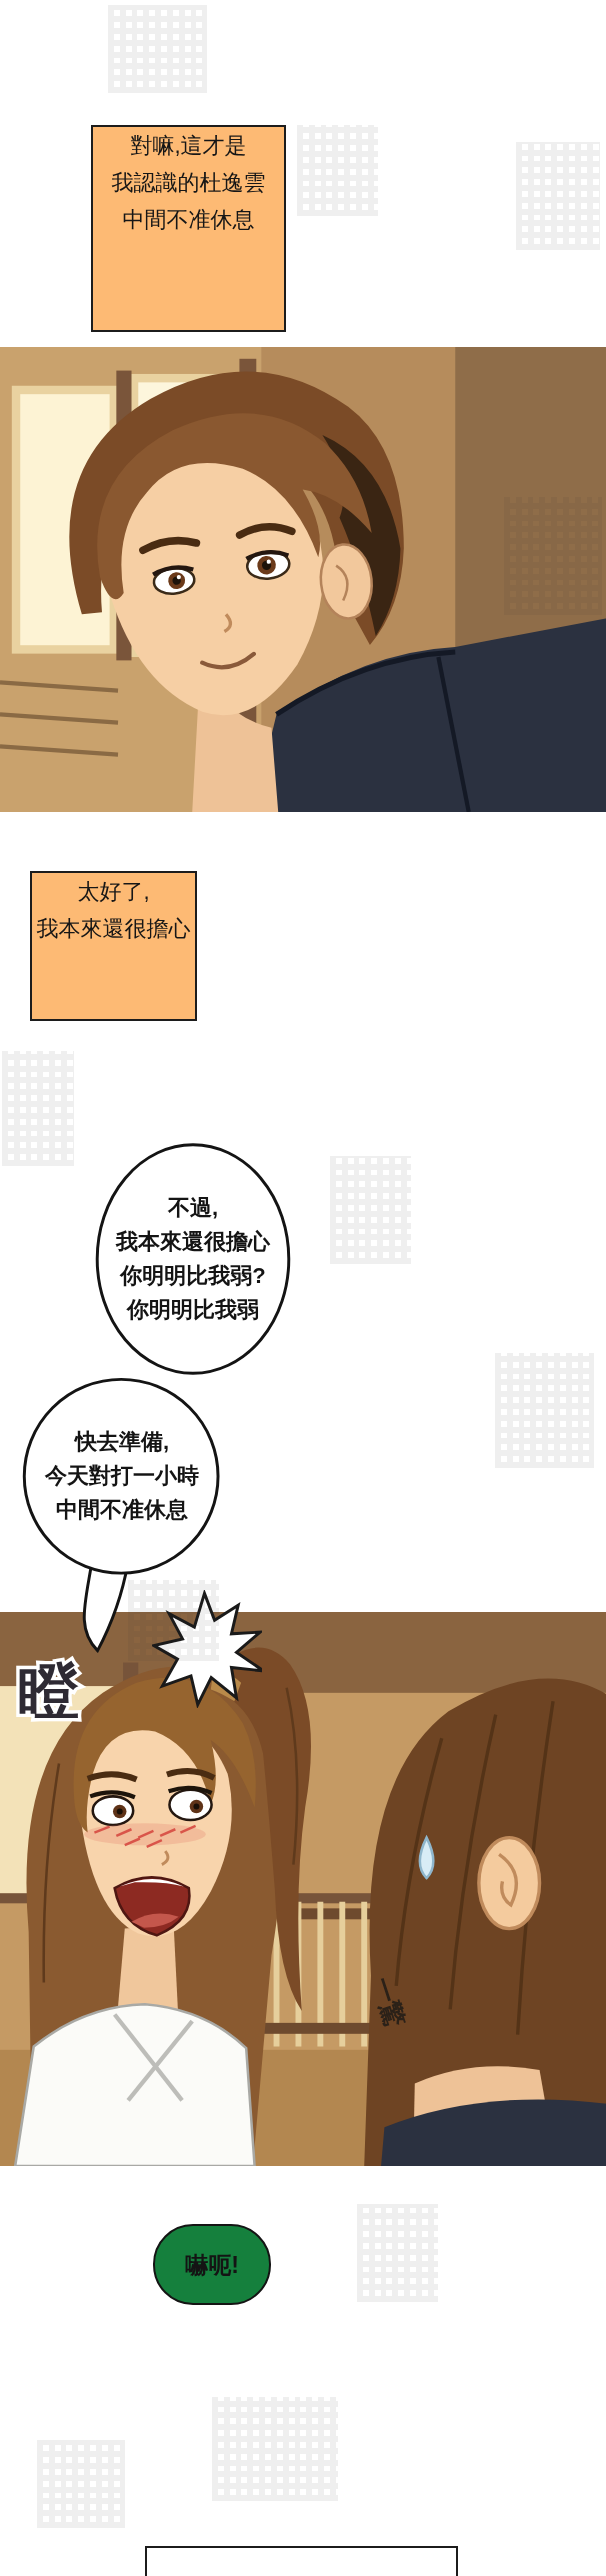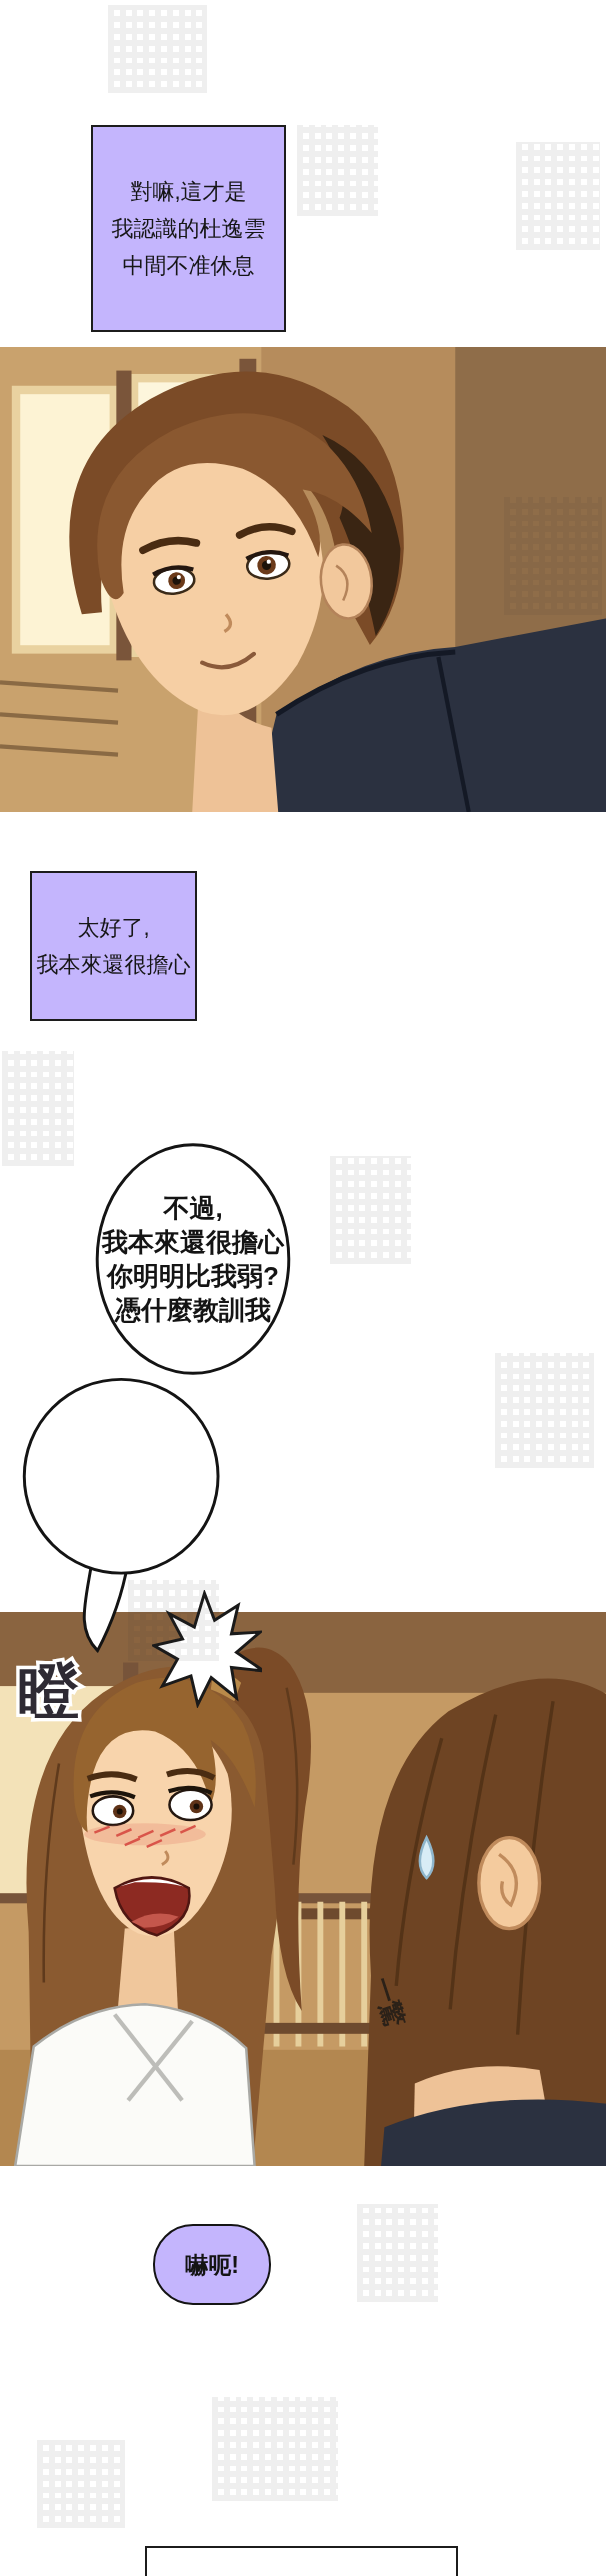--- a/index.html
+++ b/index.html
@@ -3,35 +3,35 @@
 <meta charset="utf-8">
 <style>
   * { margin:0; padding:0; box-sizing:border-box; }
   html,body { background:#ffffff; }
   body {
     width:607px; height:2576px; position:relative; overflow:hidden;
     font-family:"Liberation Sans","DejaVu Sans",sans-serif; color:#161616;
   }
   
   .caption {
-    position:absolute; background:#c4b5fd; border:2.5px solid #1c1c1c; z-index:6;
-    display:flex; flex-direction:column; justify-content:center; align-items:center;
+    position:absolute; background:#fdba74; border:2.5px solid #1c1c1c; z-index:6;
+    display:flex; flex-direction:column; align-items:center;
   }
   .cline { font-size:22px; line-height:37px; font-weight:500; white-space:nowrap; color:#161616; }
   
   .panel { position:absolute; left:0; width:607px; overflow:hidden; z-index:1; }
   .panel svg { display:block; width:100%; height:100%; }
   
   .bubble { position:absolute; z-index:10; }
   .bubble svg { position:absolute; left:0; top:0; }
   .btxt { position:absolute; left:0; top:0; width:100%;
     display:flex; flex-direction:column; justify-content:center; align-items:center; }
-  .bline { font-size:26px; line-height:34px; font-weight:600; white-space:nowrap; color:#141414; }
+  .bline { font-size:22px; line-height:34px; font-weight:600; white-space:nowrap; color:#141414; }
   .bubble3 {
-    position:absolute; background:#c4b5fd; border:2.9px solid #141414; border-radius:40px;
+    position:absolute; background:#15803d; border:2.9px solid #141414; border-radius:40px;
     display:flex; align-items:center; justify-content:center; z-index:10;
   }
   .bubble3 .bline { font-size:23px; }
   
   .wm {
     position:absolute; z-index:40; opacity:0.07; pointer-events:none;
     background:
       repeating-linear-gradient(0deg,#333 0 5.9px,transparent 5.9px 11.8px),
       repeating-linear-gradient(90deg,#333 0 5.9px,transparent 5.9px 11.8px);
   }
@@ -120,29 +120,34 @@
   </div>
 
   <div class="bubble" style="left:93px;top:1141px;width:200px;height:236px;">
     <svg viewBox="0 0 238 280" width="200" height="236">
       <ellipse cx="119" cy="140" rx="114" ry="136" fill="#ffffff" stroke="#141414" stroke-width="3.5"></ellipse>
     </svg>
     <div class="btxt" style="height:236px;">
       <div class="bline">不過,</div>
       <div class="bline">我本來還很擔心</div>
       <div class="bline">你明明比我弱?</div>
-      <div class="bline">憑什麼教訓我</div>
+      <div class="bline">你明明比我弱</div>
     </div>
   </div>
 
   <div class="bubble" style="left:20px;top:1376px;width:204px;height:278px;">
     <svg viewBox="0 0 242 330" width="204" height="278">
       <path d="M 86 216 C 78 268 66 300 92 326 C 110 292 122 256 128 222 Z" fill="#ffffff" stroke="#141414" stroke-width="3.5"></path>
       <ellipse cx="120" cy="119" rx="115" ry="115" fill="#ffffff" stroke="#141414" stroke-width="3.5"></ellipse>
     </svg>
+    <div class="btxt" style="height:200px;">
+      <div class="bline">快去準備,</div>
+      <div class="bline">今天對打一小時</div>
+      <div class="bline">中間不准休息</div>
+    </div>
   </div>
 
   <div class="panel" style="top:1612px;height:554px;">
     <svg viewBox="0 0 720 658" preserveAspectRatio="none">
       <rect width="720" height="658" fill="#c59a64"></rect>
       <rect width="720" height="96" fill="#8a6440"></rect>
       <rect x="0" y="88" width="150" height="250" fill="#f3e2b8"></rect>
       <rect x="146" y="60" width="18" height="300" fill="#77543a"></rect>
       <rect x="0" y="334" width="720" height="12" fill="#77543a"></rect>
       <rect x="0" y="520" width="720" height="138" fill="#b38750"></rect>

